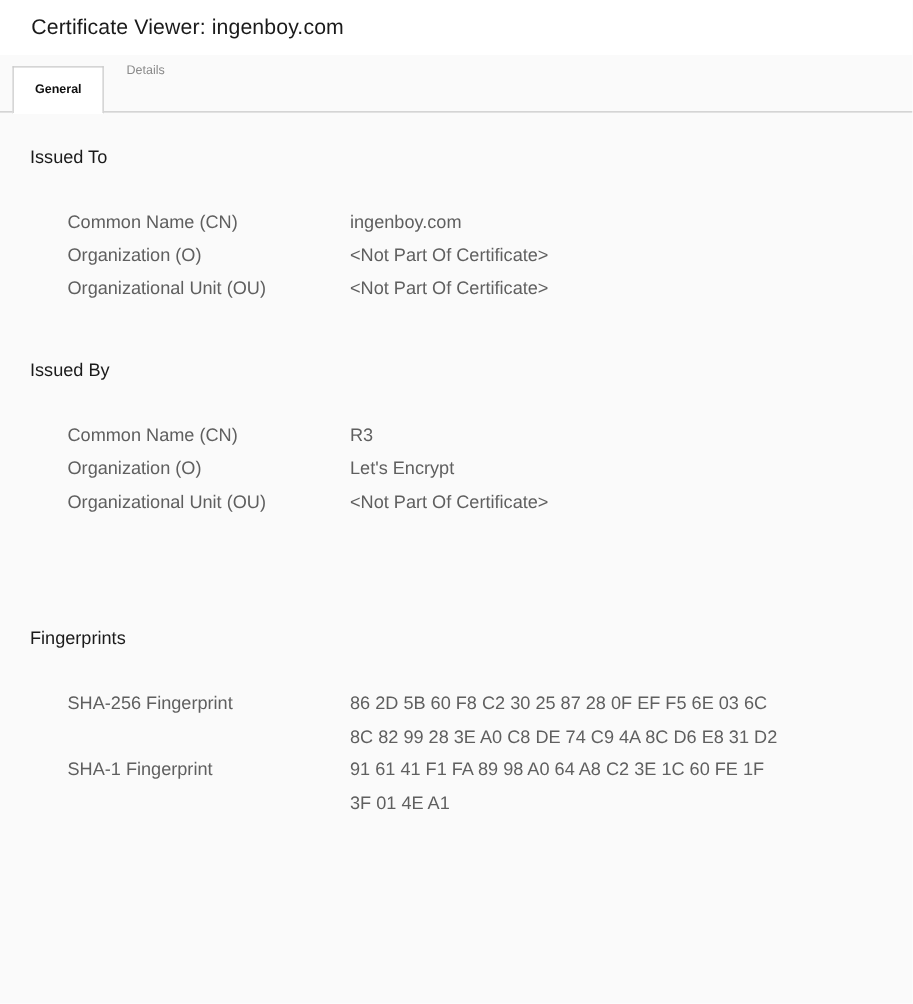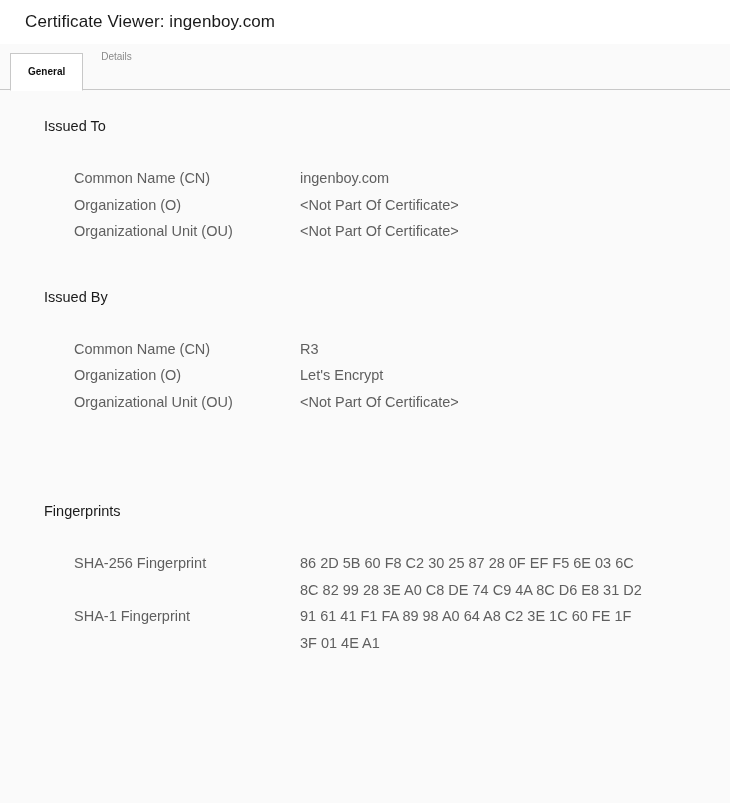--- a/index.html
+++ b/index.html
@@ -76,21 +76,20 @@
 
   
   .content {
     background: #fafafa;
     height: 713px;
     box-sizing: border-box;
     padding-top: 28px;
   }
   .section {
     margin-bottom: 0;
-    padding-left: 20px;
   }
   .section-title {
     font-size: 14.5px;
     color: #1a1a1a;
     padding-left: 24px;
     margin-bottom: 18px;
   }
   .rows {
     padding-left: 54px;
     margin-top: 31px;

